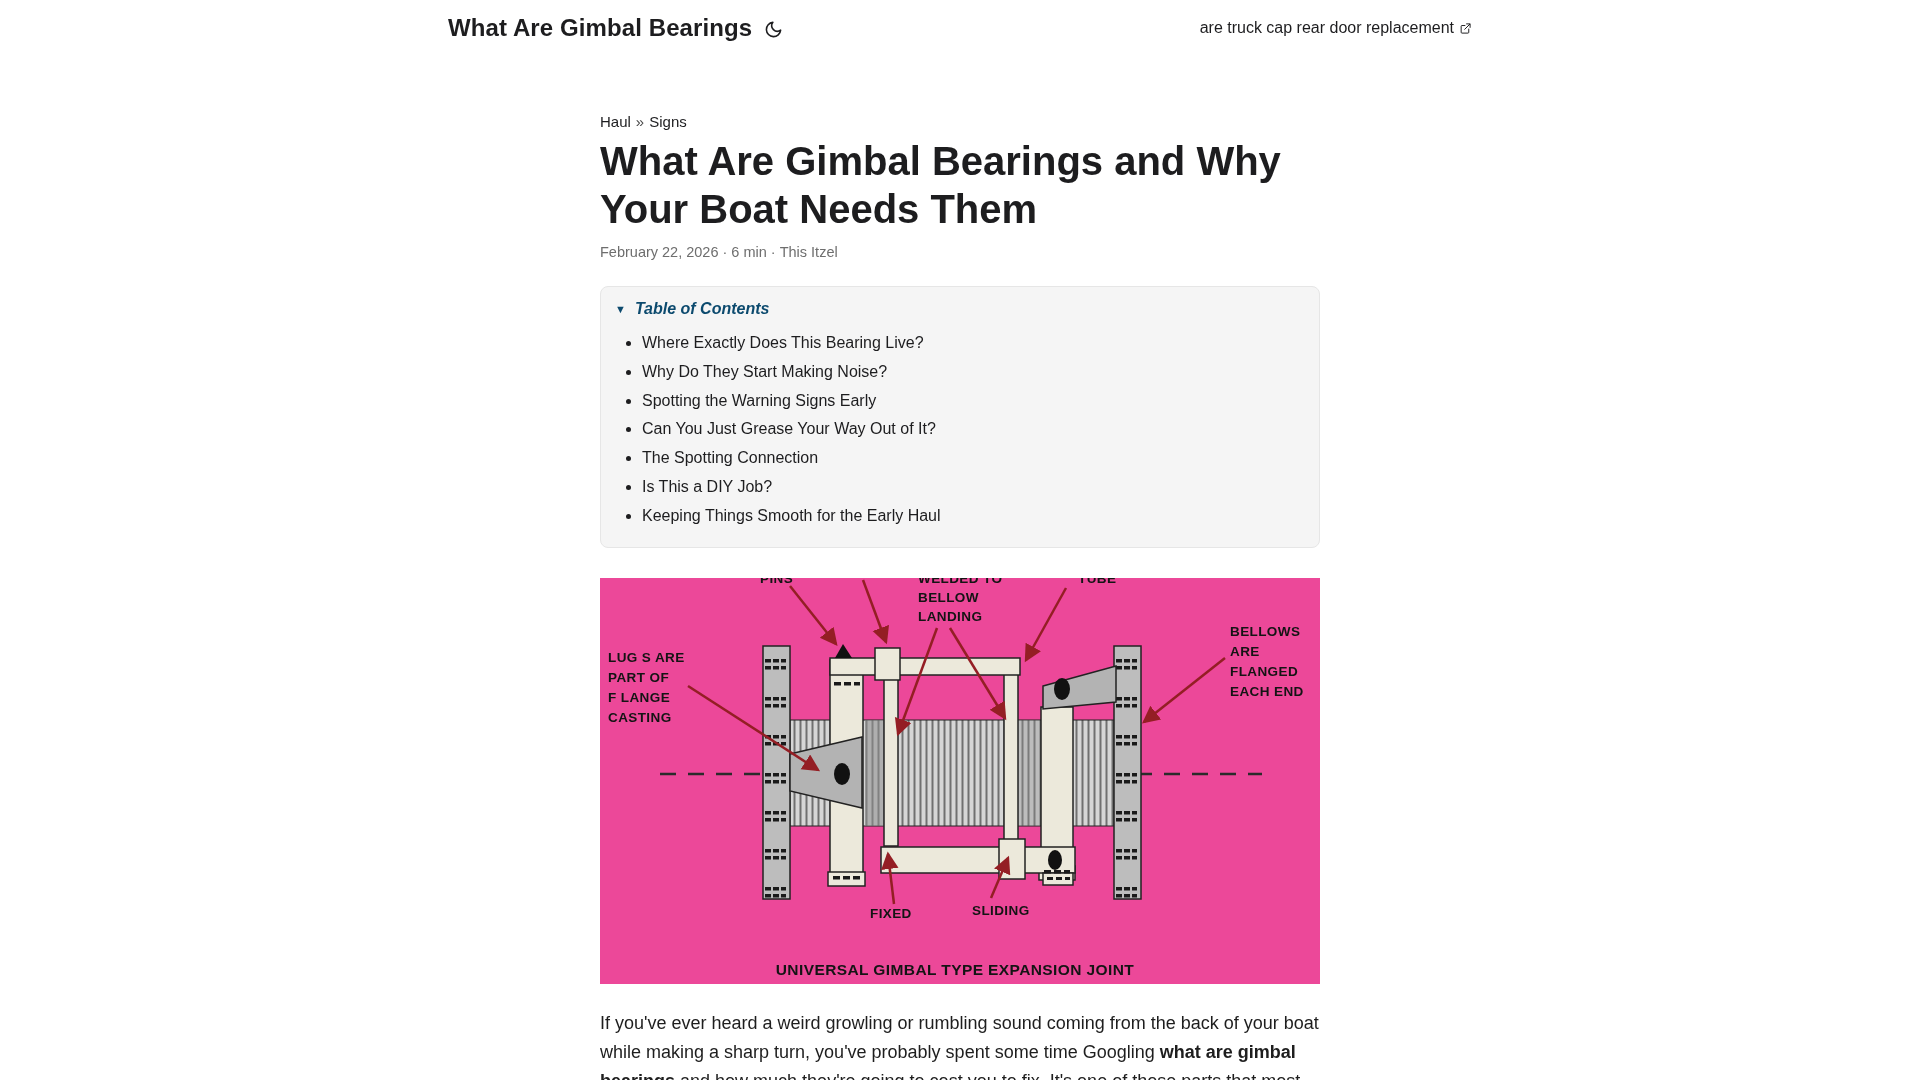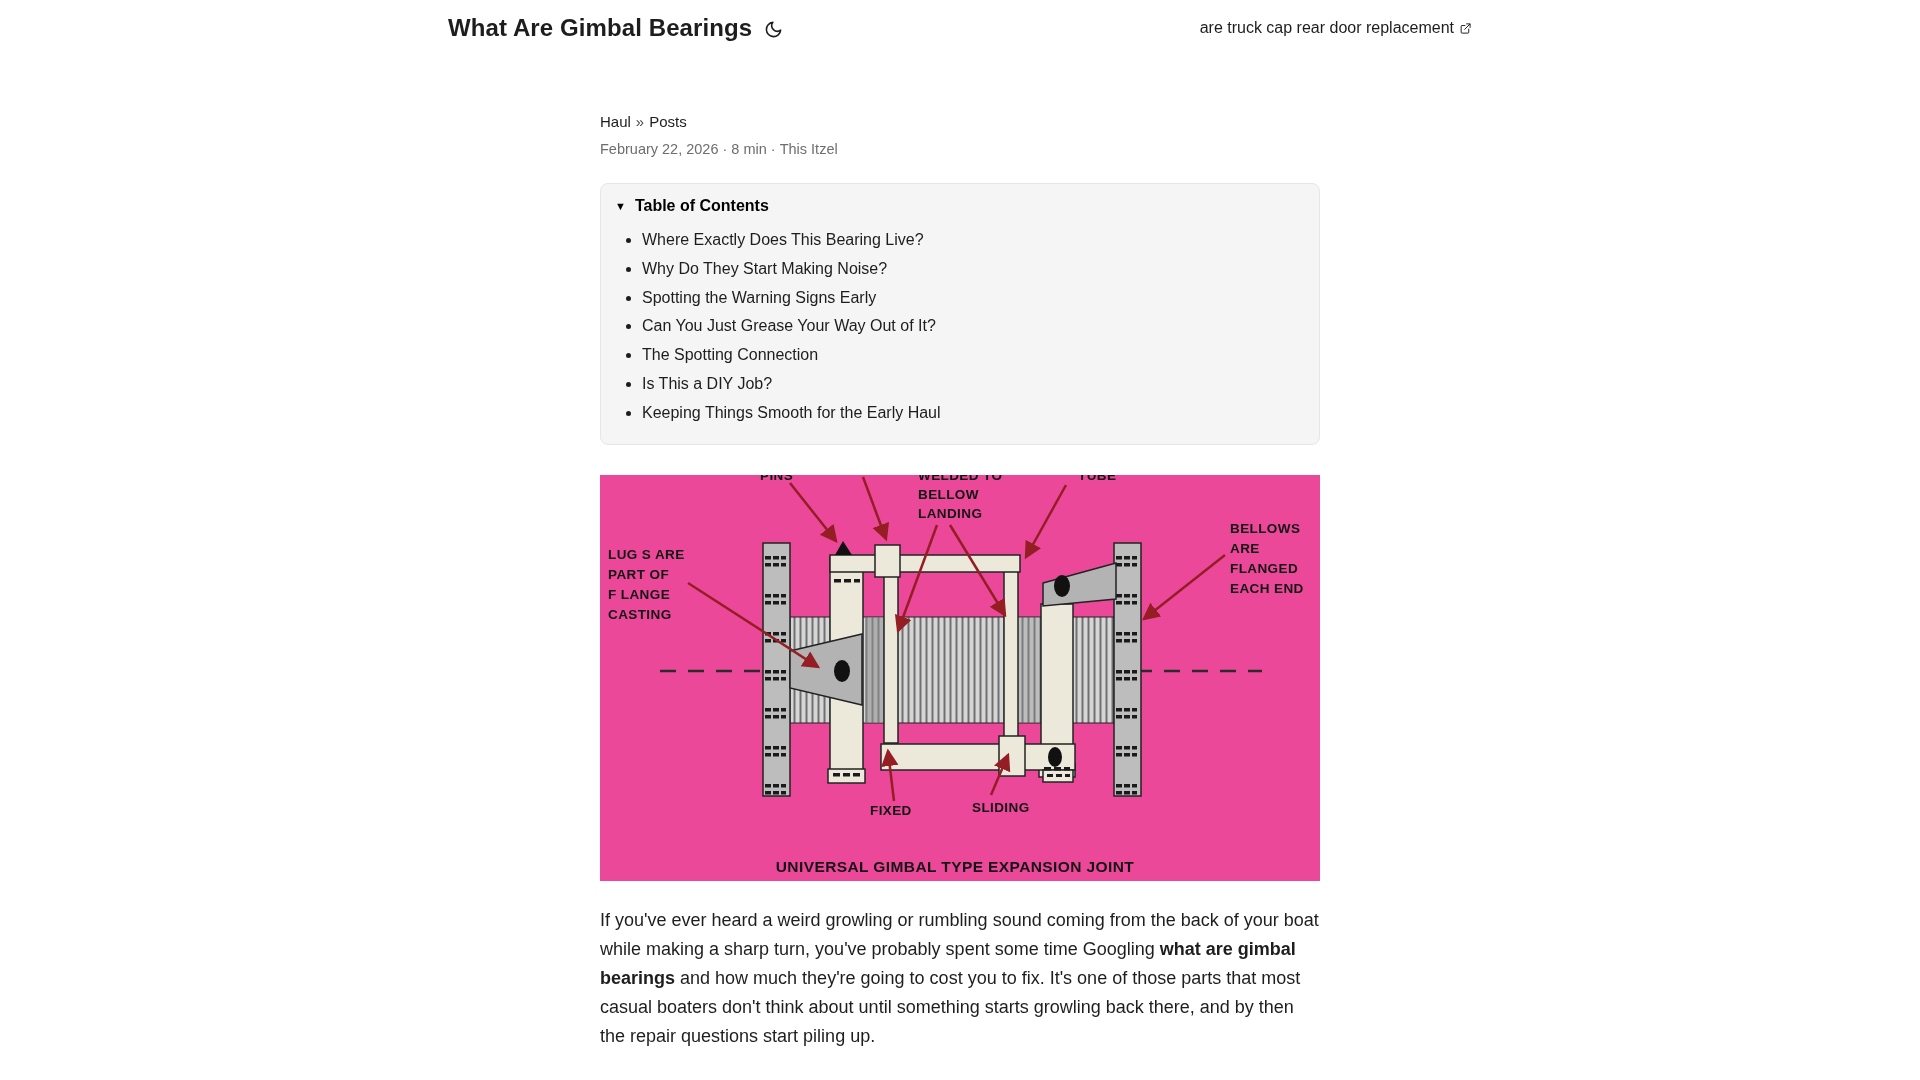--- a/index.html
+++ b/index.html
@@ -45,21 +45,21 @@
   .post-meta .dot { margin: 0 4px; }
 
   
   .toc {
     margin-top: 26px;
     background: #f5f5f5;
     border: 1px solid #e6e6e6;
     border-radius: 8px;
     padding: 13px 14px 14px 14px;
   }
-  .toc summary { list-style: none; cursor: pointer; font-size: 16px; font-weight: 600; color: #000000; }
+  .toc summary { list-style: none; cursor: pointer; font-size: 16px; font-weight: 600; color: #0c4a6e; font-style: italic; }
   .toc summary::-webkit-details-marker { display: none; }
   .toc summary .tri { font-size: 11px; margin-right: 9px; position: relative; top: -1px; }
   .toc ul { margin: 11px 0 2px 0; padding-left: 27px; }
   .toc li { font-size: 16px; line-height: 28.8px; color: #1d1d1f; }
 
   
   .figure { margin: 30px 0 0 0; width: 720px; height: 406px; background: #ec4899; }
   .figure svg { display: block; width: 720px; height: 406px; }
   .dlabel {
     font-family: "Liberation Sans", "DejaVu Sans", sans-serif;
@@ -96,26 +96,27 @@
           <path d="M20 4 10.5 13.5"></path>
         </svg>
       </a>
     </div>
   </nav>
 </header>
 
 <main class="main">
 
   <div class="breadcrumb">
-    <a href="#">Haul</a><span class="sep">»</span><a href="#">Posts</a>
+    <a href="#">Haul</a><span class="sep">»</span><a href="#">Signs</a>
   </div>
 
+  <h1 class="post-title">What Are Gimbal Bearings and Why Your Boat Needs Them</h1>
 
   <div class="post-meta">
-    <span>February 22, 2026</span><span class="dot">·</span><span>8 min</span><span class="dot">·</span><span>This Itzel</span>
+    <span>February 22, 2026</span><span class="dot">·</span><span>6 min</span><span class="dot">·</span><span>This Itzel</span>
   </div>
 
   <details class="toc" open="">
     <summary><span class="tri">▼</span><span>Table of Contents</span></summary>
     <ul>
       <li><a href="#">Where Exactly Does This Bearing Live?</a></li>
       <li><a href="#">Why Do They Start Making Noise?</a></li>
       <li><a href="#">Spotting the Warning Signs Early</a></li>
       <li><a href="#">Can You Just Grease Your Way Out of It?</a></li>
       <li><a href="#">The Spotting Connection</a></li>

